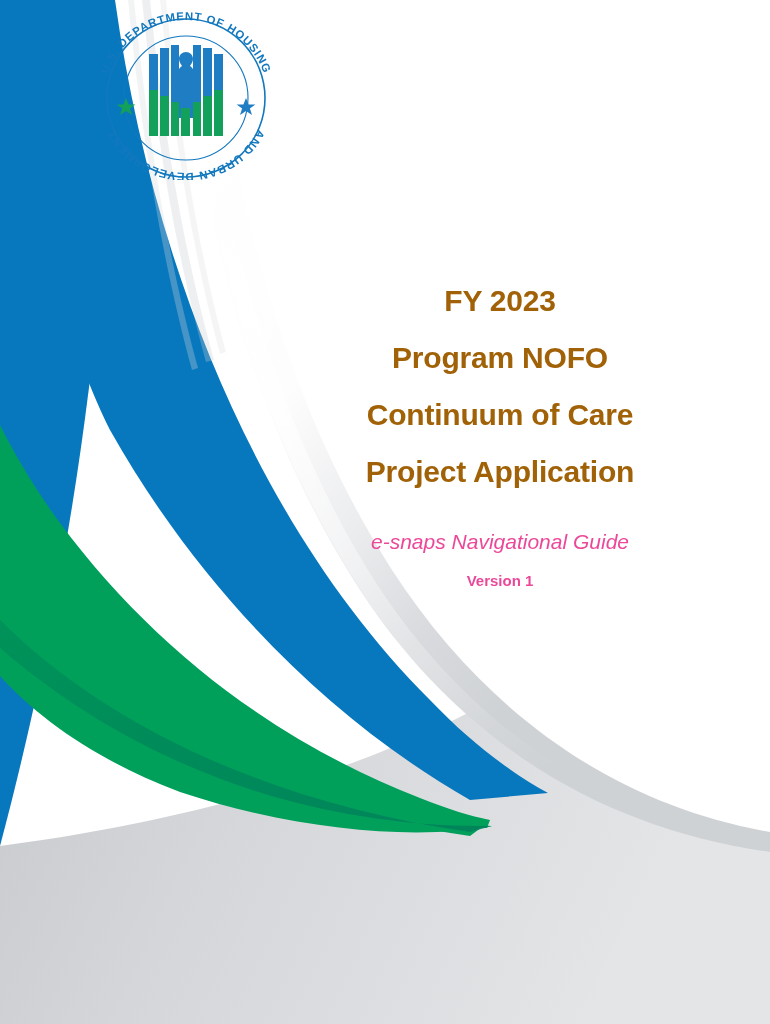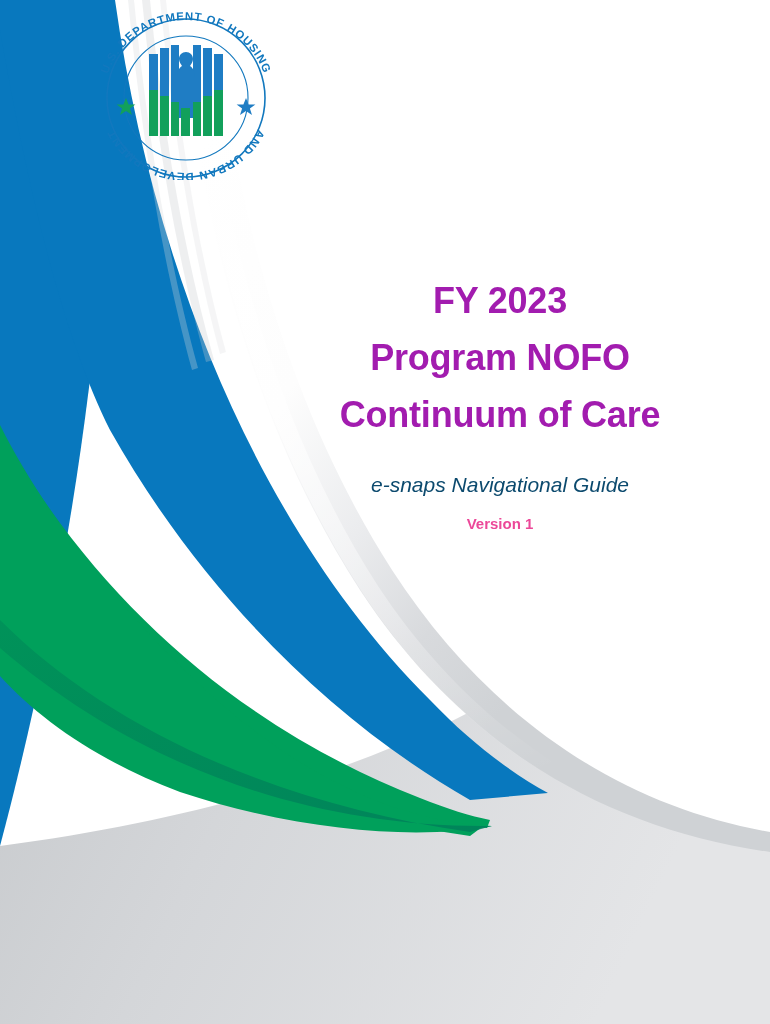--- a/index.html
+++ b/index.html
@@ -45,29 +45,29 @@
 
   
   .title-block {
     position: absolute;
     left: 300px;
     top: 272px;
     width: 400px;
     text-align: center;
   }
   .title-line {
-    color: #a21caf;
+    color: #a16207;
     font-weight: bold;
-    font-size: 36px;
+    font-size: 30px;
     line-height: 57px;
     letter-spacing: -0.2px;
     white-space: nowrap;
   }
   .subtitle {
-    color: #0c4a6e;
+    color: #ec4899;
     font-style: italic;
     font-size: 21px;
     margin-top: 28px;
     line-height: 28px;
     white-space: nowrap;
   }
   .version {
     color: #ec4899;
     font-weight: bold;
     font-size: 15px;
@@ -238,17 +238,18 @@
         <rect x="110" y="84" width="9" height="40" fill="#12a05b"></rect>
         <rect x="121" y="78" width="9" height="46" fill="#12a05b"></rect>
       </g>
     </svg>
   </div>
 
   <div class="title-block">
     <div class="title-line">FY 2023</div>
     <div class="title-line">Program NOFO</div>
     <div class="title-line">Continuum of Care</div>
+    <div class="title-line">Project Application</div>
     <div class="subtitle">e-snaps Navigational Guide</div>
     <div class="version">Version 1</div>
   </div>
 
 </div>
 
 </body></html>

